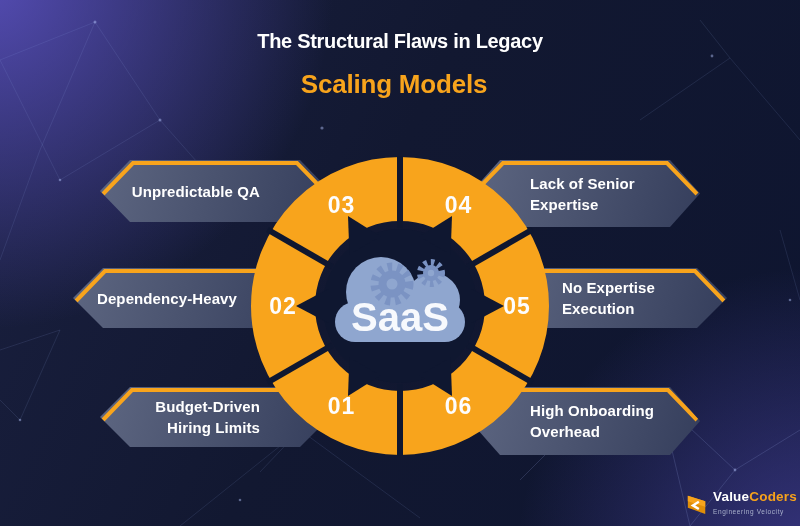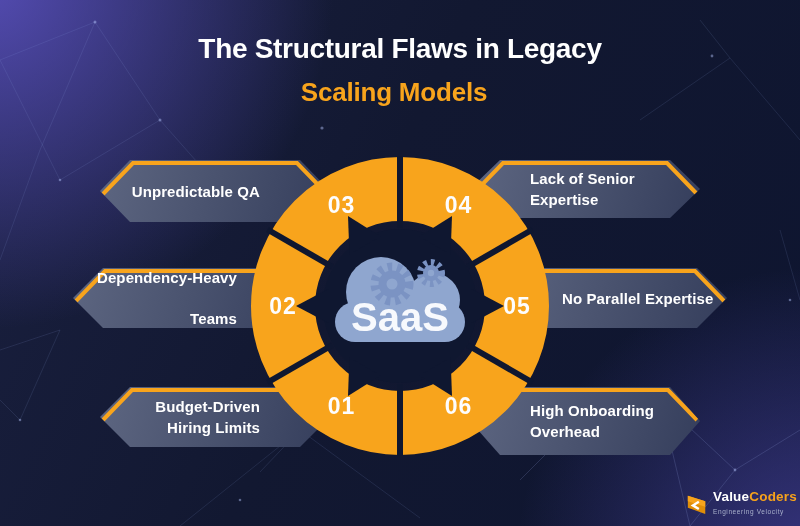--- a/index.html
+++ b/index.html
@@ -7,21 +7,21 @@
     position:relative;width:800px;height:526px;overflow:hidden;
     font-family:"Liberation Sans",sans-serif;
     background:
       radial-gradient(circle 500px at -2% -4%, rgba(95,84,200,0.85), rgba(95,84,200,0) 70%),
       radial-gradient(circle 430px at 102% 108%, rgba(90,80,195,0.55), rgba(90,80,195,0) 70%),
       linear-gradient(115deg,#1a2040 0%, #121831 45%, #0e1530 100%);
   }
   .bg-net{position:absolute;inset:0;width:800px;height:526px;}
   header{position:absolute;top:26px;left:0;width:800px;text-align:center;z-index:3;}
   .title{
-    margin:8px;font-size:28px;line-height:30px;font-weight:800;color:#ffffff;letter-spacing:-0.3px;
+    margin:0;font-size:20px;line-height:30px;font-weight:800;color:#ffffff;letter-spacing:-0.3px;
   }
   .subtitle{
     margin:14px 12px 0 0;font-size:26px;line-height:28px;font-weight:800;color:#F8A41C;letter-spacing:-0.2px;
   }
   .banner{
     position:absolute;z-index:1;
     background:linear-gradient(105deg,#5d6681 0%,#4a536f 48%,#353e5c 100%);
     clip-path:polygon(0 50%, 30px 0, calc(100% - 30px) 0, 100% 50%, calc(100% - 30px) 100%, 30px 100%);
   }
   .banner .accent{position:absolute;inset:0;width:100%;height:100%;}
@@ -89,50 +89,49 @@
       <div>Unpredictable QA</div>
     </div>
   </div>
 
   <div class="banner" style="left:73px;top:268px;width:237px;height:60px;">
     <svg class="accent">
       <path d="M3,33 L32,3 L205,3 L234,33" stroke="#F8A41C" stroke-width="4" fill="none"></path>
     </svg>
     <div class="btext right" style="padding-right:73px;gap:20px;">
       <div>Dependency-Heavy</div>
-      <div>Teams</div>
     </div>
   </div>
 
   <div class="banner" style="left:100px;top:387px;width:230px;height:60px;">
     <svg class="accent">
       <path d="M3,33 L32,3 L198,3 L227,33" stroke="#F8A41C" stroke-width="4" fill="none"></path>
     </svg>
     <div class="btext right" style="padding-right:70px;">
       <div>Budget-Driven</div>
       <div>Hiring Limits</div>
     </div>
   </div>
 
-  <div class="banner" style="left:470px;top:160px;width:230px;height:58px;">
+  <div class="banner" style="left:470px;top:160px;width:230px;height:67px;">
     <svg class="accent">
       <path d="M3,34 L33,3 L197,3 L227,34" stroke="#F8A41C" stroke-width="4" fill="none"></path>
     </svg>
     <div class="btext left" style="padding-left:60px;">
       <div>Lack of Senior</div>
       <div>Expertise</div>
     </div>
   </div>
 
   <div class="banner" style="left:490px;top:268px;width:237px;height:60px;">
     <svg class="accent">
       <path d="M3,33 L32,3 L205,3 L234,33" stroke="#F8A41C" stroke-width="4" fill="none"></path>
     </svg>
     <div class="btext left" style="padding-left:72px;">
-      <div>No Parallel Expertise</div>
+      <div>No Expertise Execution</div>
       <div></div>
     </div>
   </div>
 
   <div class="banner" style="left:470px;top:387px;width:230px;height:68px;">
     <svg class="accent">
       <path d="M3,33 L32,3 L198,3 L227,33" stroke="#F8A41C" stroke-width="4" fill="none"></path>
     </svg>
     <div class="btext left" style="padding-left:60px;">
       <div>High Onboarding</div>

